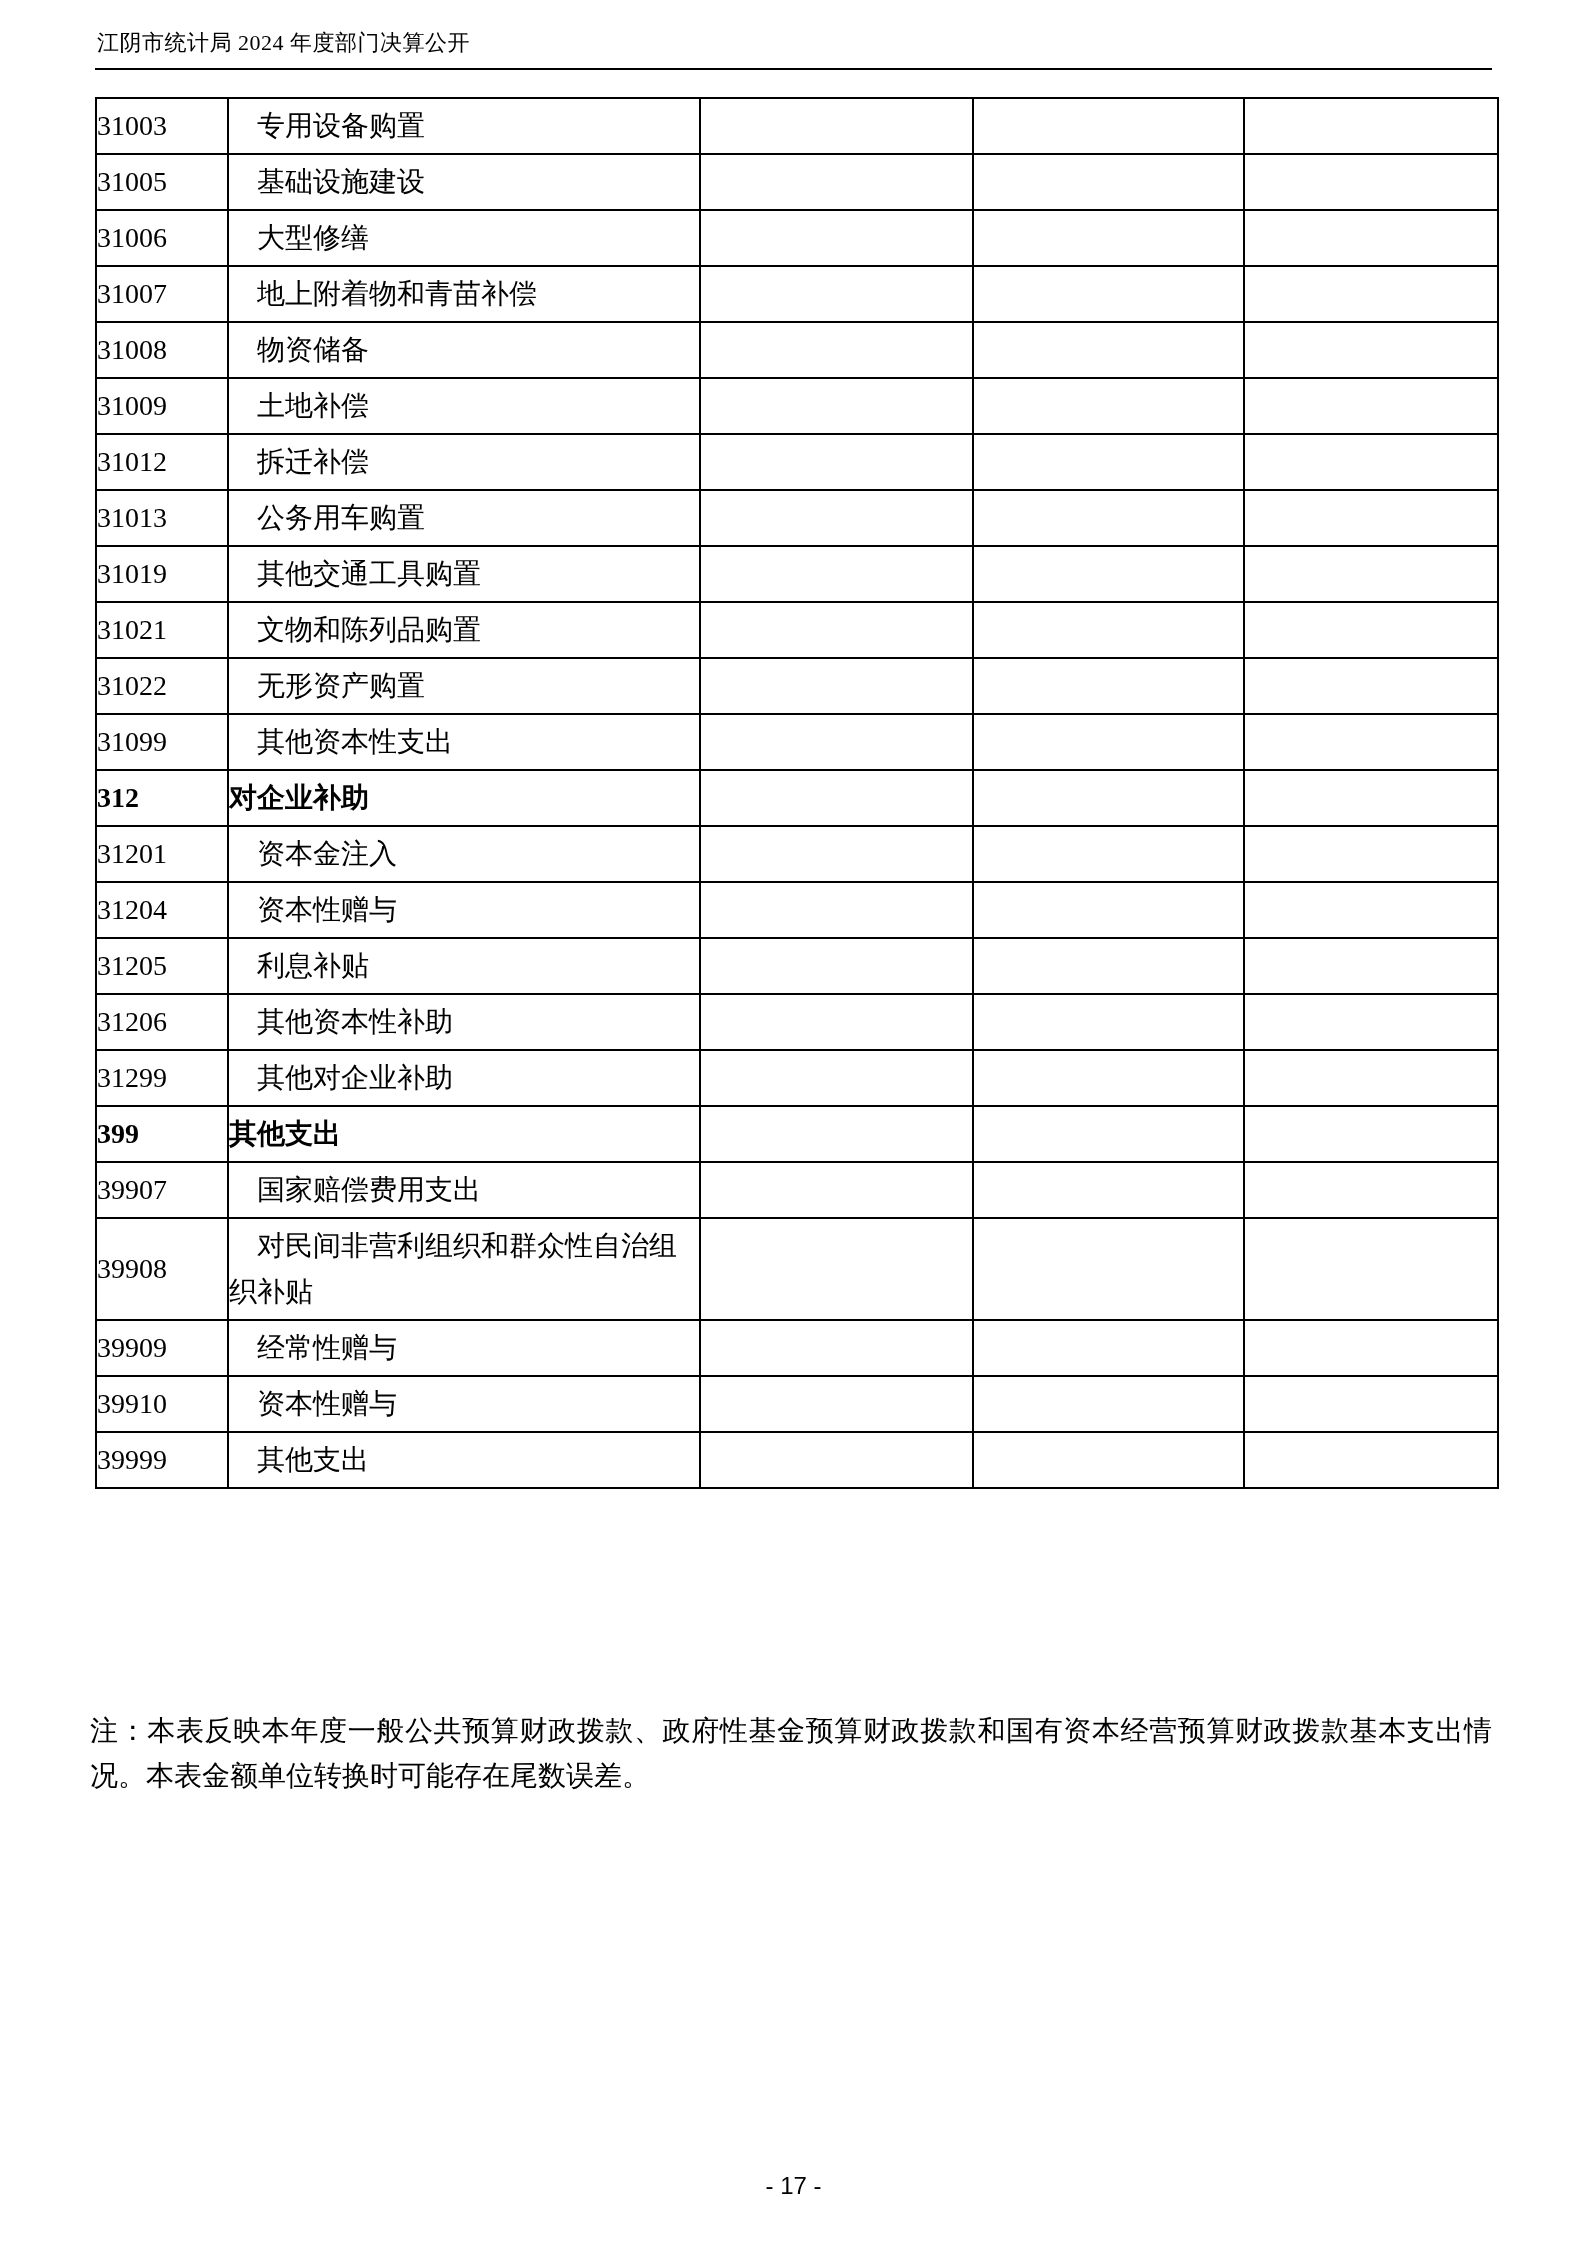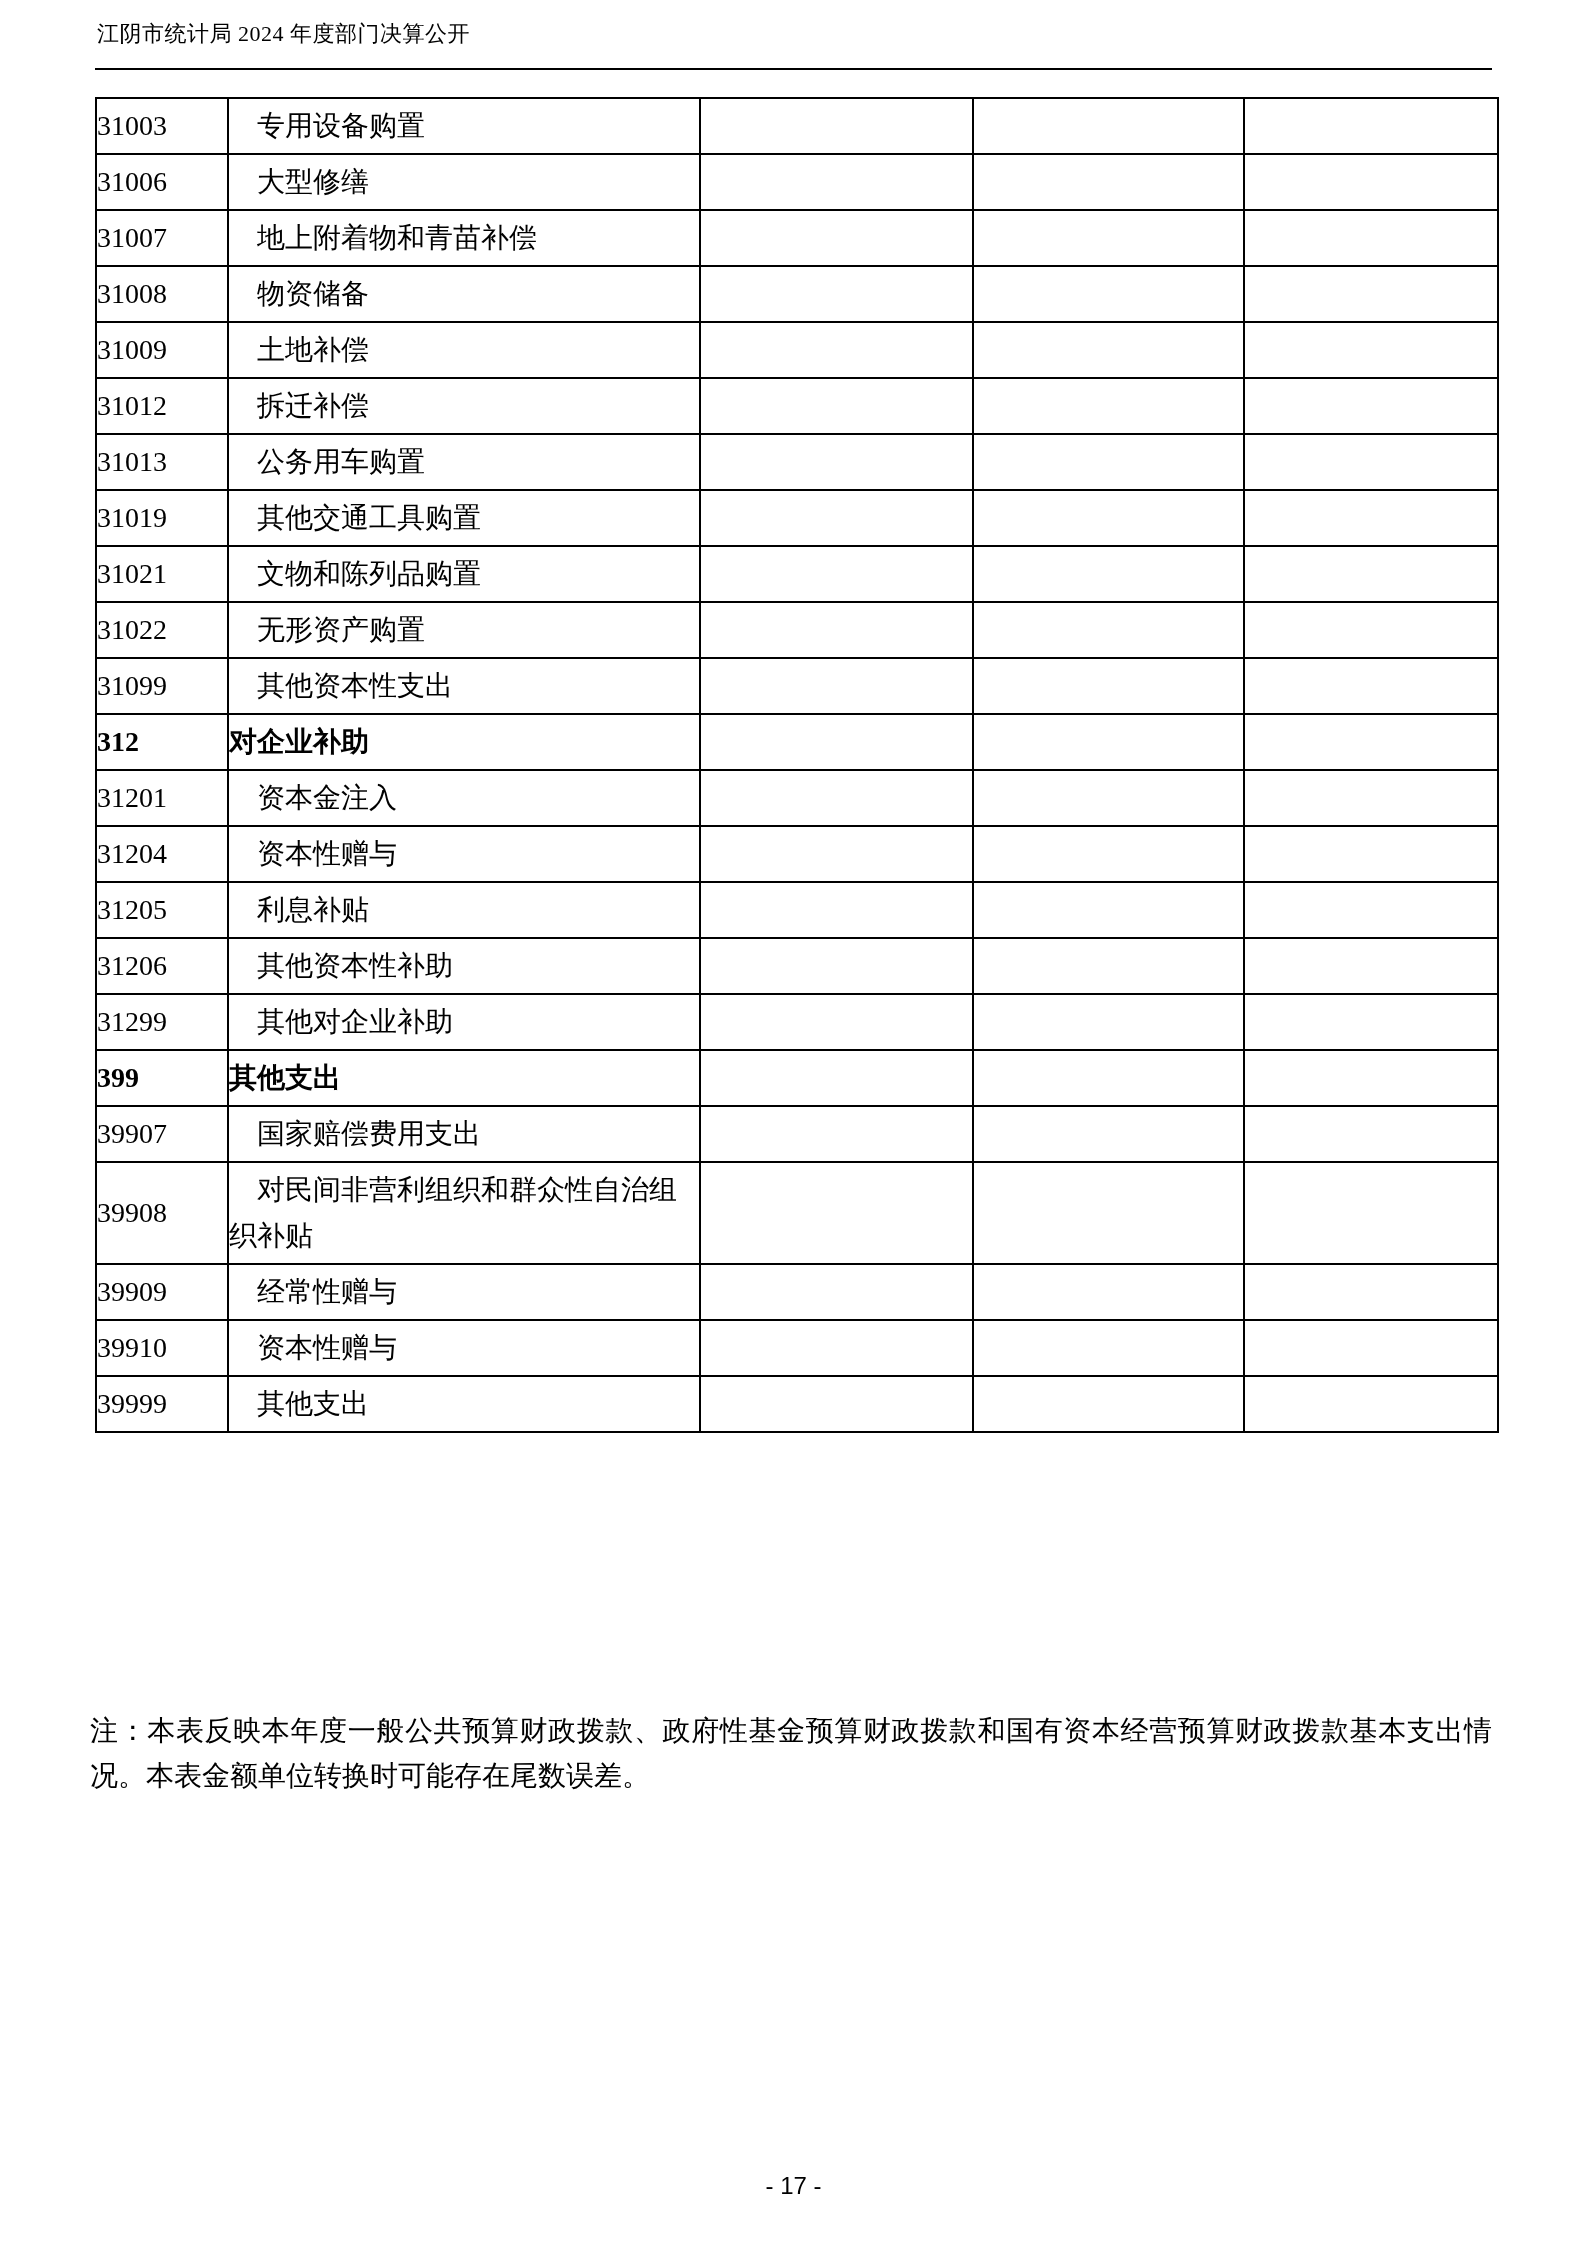--- a/index.html
+++ b/index.html
@@ -8,21 +8,21 @@
     height: 2245px;
     background: #ffffff;
     color: #000000;
     font-family: "Liberation Serif", "DejaVu Serif", serif;
     position: relative;
     overflow: hidden;
   }
   .doc-title {
     position: absolute;
     left: 97px;
-    top: 22px;
+    top: 31px;
     font-size: 22px;
     line-height: 24px;
     letter-spacing: 0.5px;
     white-space: nowrap;
   }
   .title-rule {
     position: absolute;
     left: 95px;
     top: 68px;
     width: 1397px;
@@ -89,20 +89,27 @@
     </colgroup>
     <tbody>
         <tr class="sub">
           <td class="code">31003</td>
           <td class="name">专用设备购置</td>
           <td class="val"></td>
           <td class="val"></td>
           <td class="val"></td>
         </tr>
         <tr class="sub">
+          <td class="code">31005</td>
+          <td class="name">基础设施建设</td>
+          <td class="val"></td>
+          <td class="val"></td>
+          <td class="val"></td>
+        </tr>
+        <tr class="sub">
           <td class="code">31006</td>
           <td class="name">大型修缮</td>
           <td class="val"></td>
           <td class="val"></td>
           <td class="val"></td>
         </tr>
         <tr class="sub">
           <td class="code">31007</td>
           <td class="name">地上附着物和青苗补偿</td>
           <td class="val"></td>

